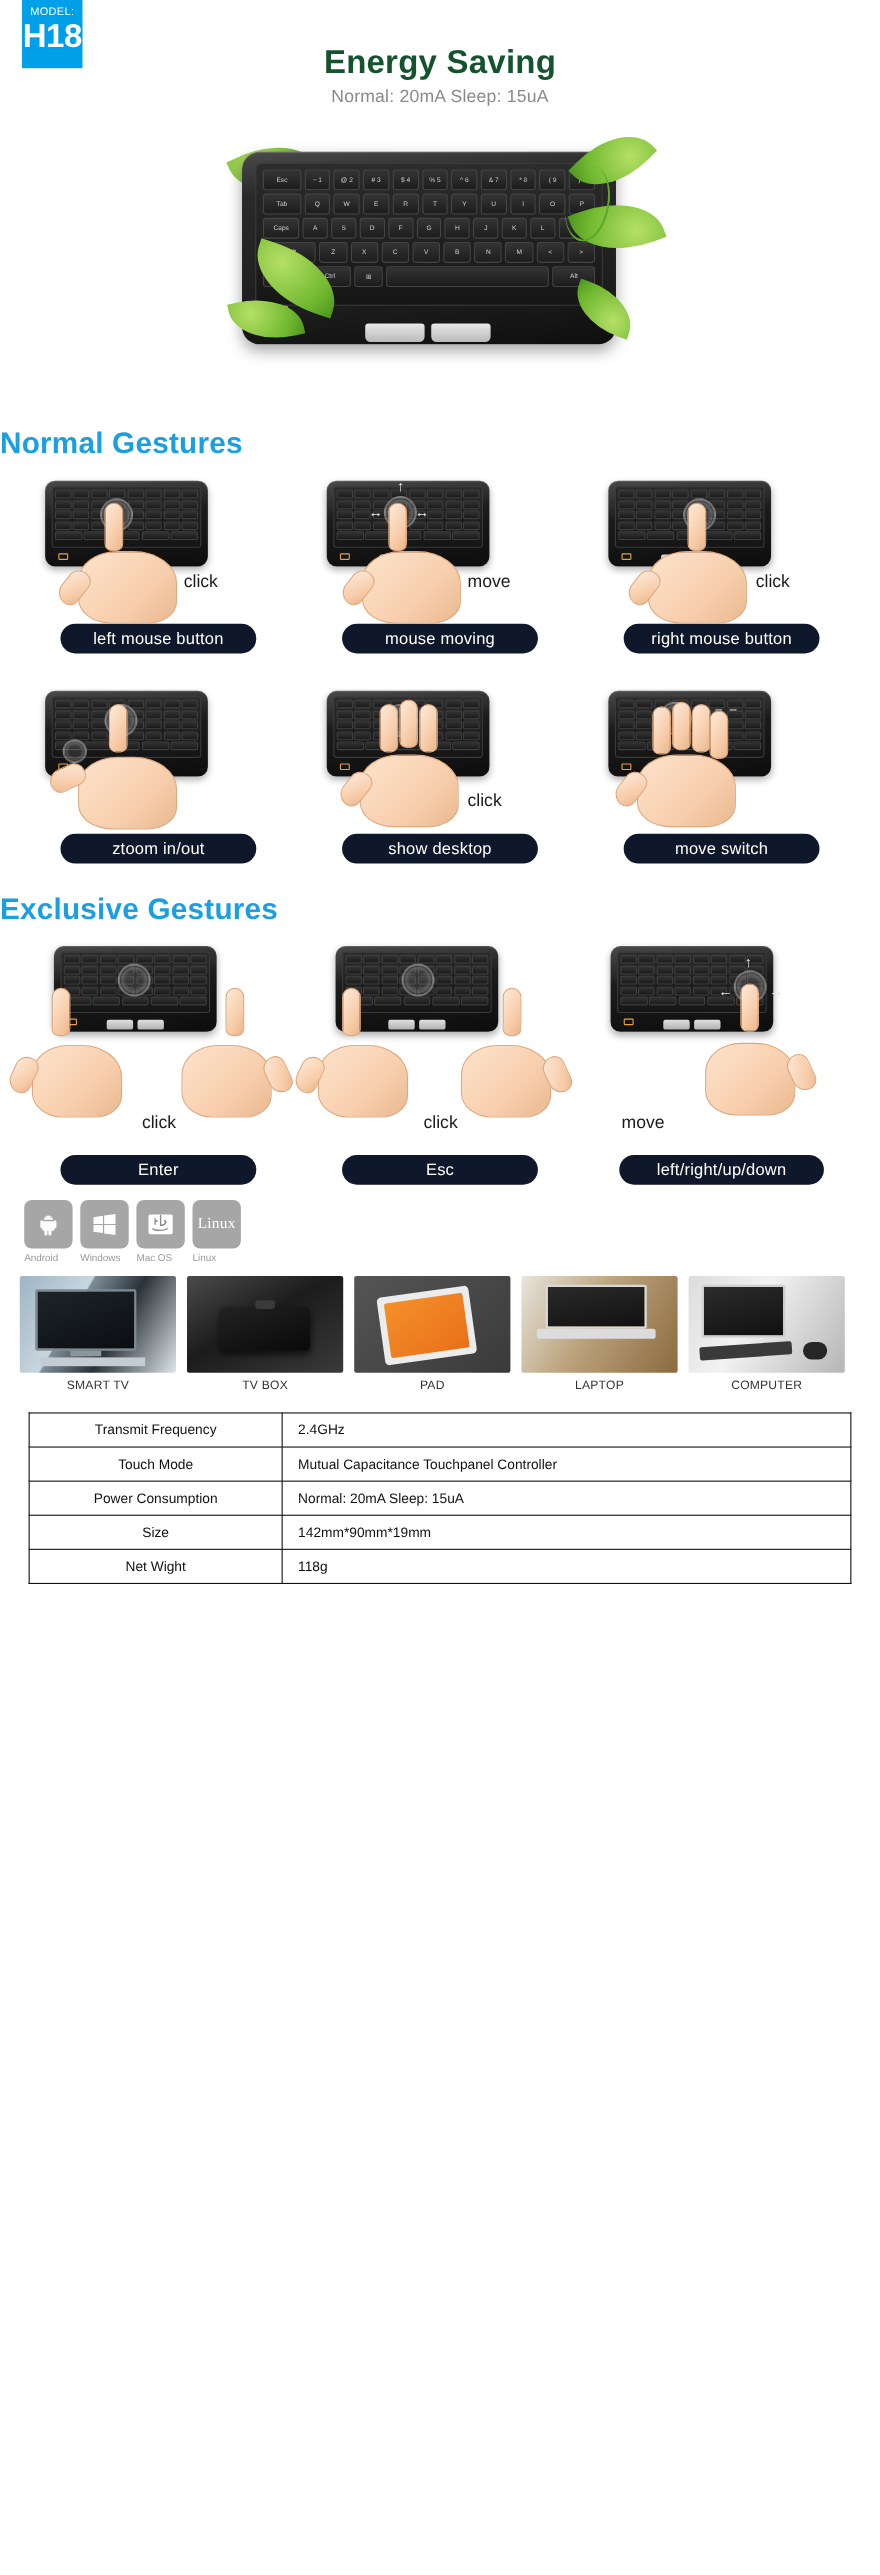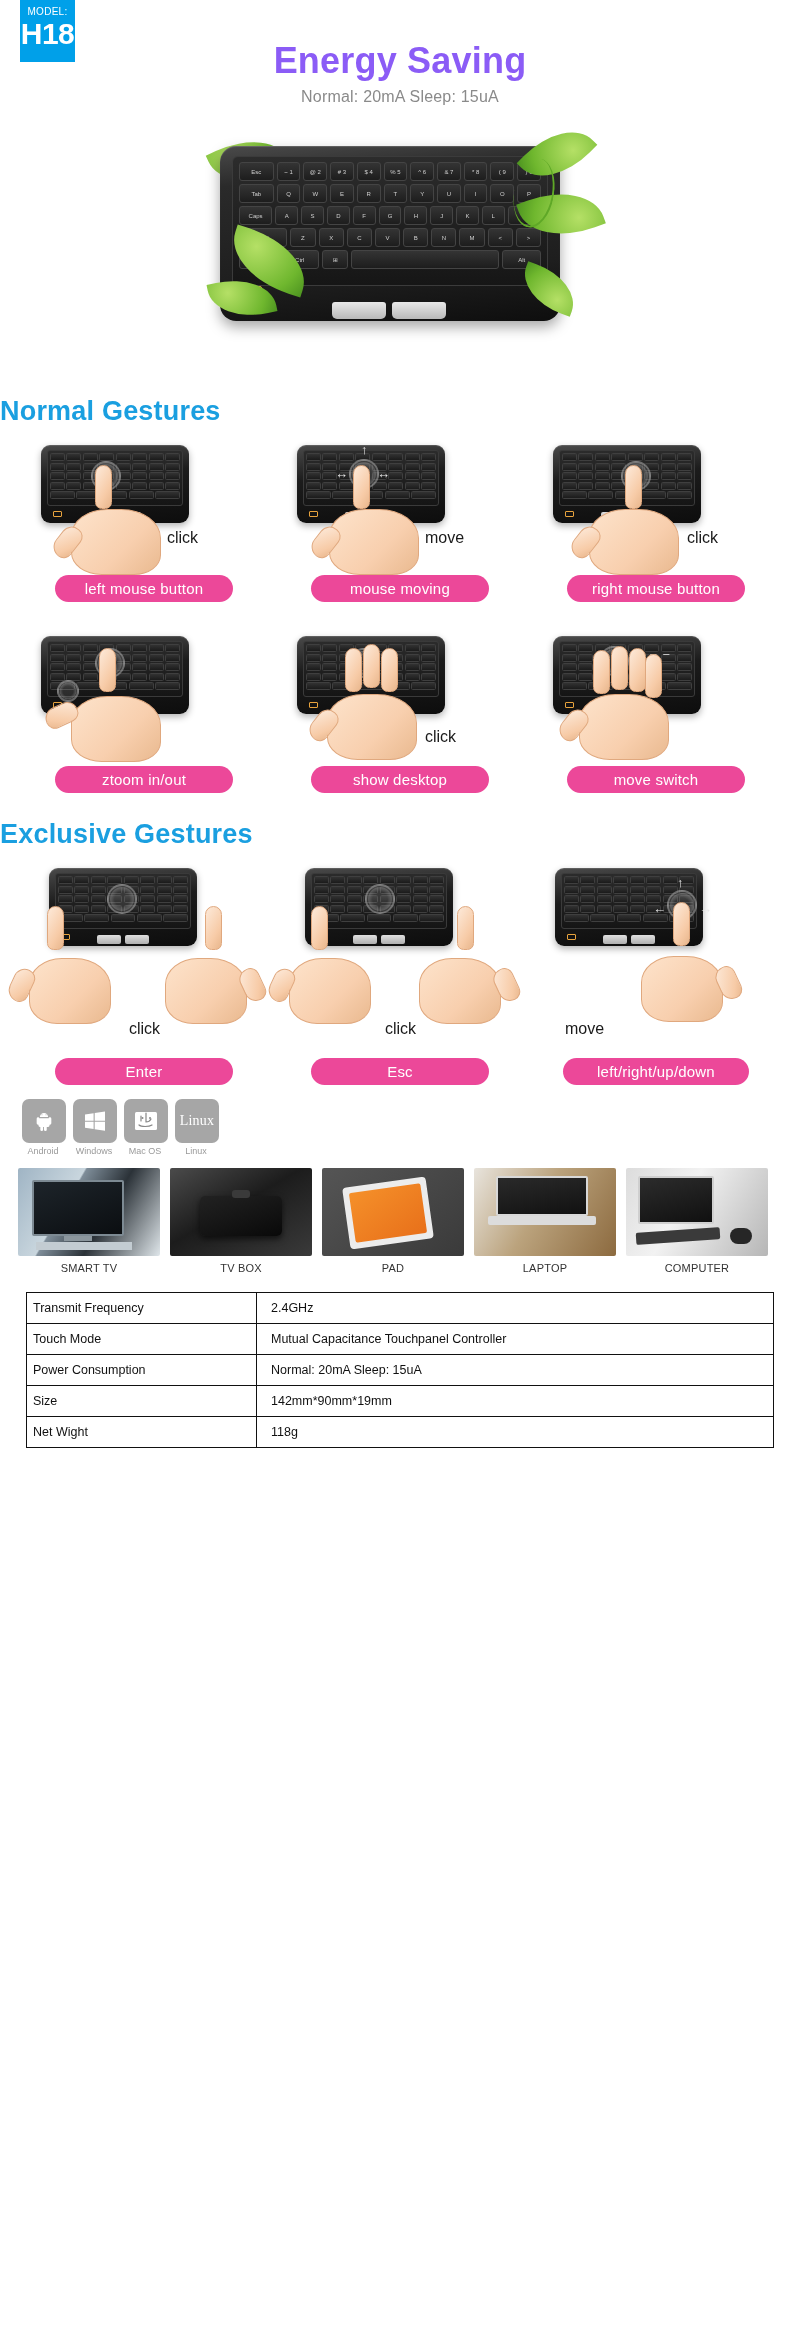--- a/index.html
+++ b/index.html
@@ -17,21 +17,21 @@
     background: #00a0e9;
     color: #fff; text-align: center;
     padding-top: 6px;
   }
   .model-badge .m-label { font-size: 10px; letter-spacing: .3px; line-height: 12px; font-weight: 400; }
   .model-badge .m-value { font-size: 30px; font-weight: bold; line-height: 32px; letter-spacing: -.5px; }
 
   
   .hero { text-align: center; padding-top: 40px; }
   .hero-title {
-    font-size: 36px; font-weight: bold; color: #8b5cf6; letter-spacing: .2px;
+    font-size: 30px; font-weight: bold; color: #14532d; letter-spacing: .2px;
   }
   .hero-sub { font-size: 16px; color: #8a8a8a; margin-top: 6px; letter-spacing: .2px; }
 
   .section-title {
     text-align: left; font-size: 27px; font-weight: bold;
     color: #1a9fe0; letter-spacing: .2px;
   }
 
   
   .hero-img-wrap {
@@ -149,31 +149,31 @@
     border: 1.4px solid #e0a87e;
     border-radius: 11px 9px 9px 12px;
     transform: rotate(38deg);
   }
   .gesture-caption {
     position: absolute; font-size: 16px; color: #1a1a1a;
   }
 
   .pill {
     display: block; margin: 0 auto;
-    background: #ec4899; color: #fff;
+    background: #0f172a; color: #fff;
     border-radius: 30px; text-align: center;
     font-size: 15px; padding: 5px 0; width: 178px;
     letter-spacing: .2px; border: none;
     font-family: "Liberation Sans", sans-serif;
   }
   .pill.wide { width: 186px; }
 
   
   .os-row { display: flex; gap: 9px; padding-left: 22px; margin-top: 14px; }
-  .os-item { width: 42px; text-align: center; }
+  .os-item { width: 42px; text-align: left; }
   .os-box {
     width: 44px; height: 44px; background: #a6a6a6;
     border-radius: 7px; display: flex; align-items: center;
     justify-content: center; color: #fff;
   }
   .os-label { font-size: 9px; color: #9a9a9a; margin-top: 3px; }
 
   
   .dev-row { display: flex; gap: 10px; padding: 0 18px; margin-top: 12px; }
   .dev-item { width: 142px; text-align: center; }
@@ -190,21 +190,21 @@
 
   
   .spec-table {
     border-collapse: collapse; width: 748px;
     margin: 18px auto 0; border: 1.5px solid #111;
   }
   .spec-table td {
     border: 1px solid #111; font-size: 12.5px; color: #111;
     padding: 8px 6px; height: 27px;
   }
-  .spec-table td.k { width: 230px; text-align: left; }
+  .spec-table td.k { width: 230px; text-align: center; }
   .spec-table td.v { padding-left: 14px; }
 </style>
 </head>
 <body>
 
 <div class="model-badge">
   <div class="m-label">MODEL:</div>
   <div class="m-value">H18</div>
 </div>
 

